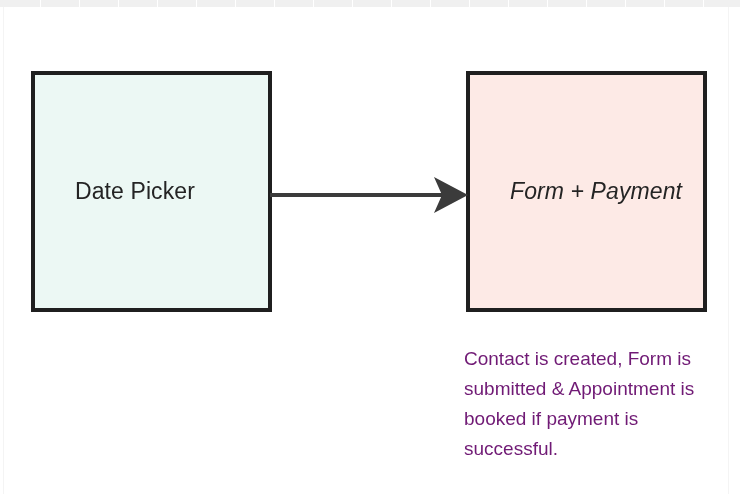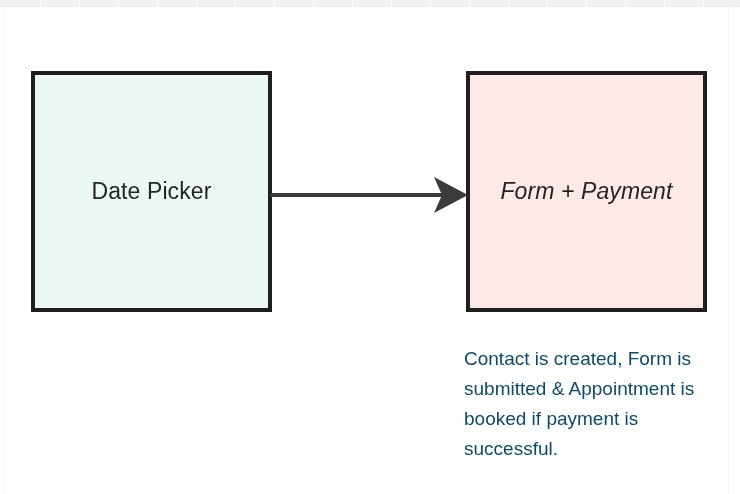--- a/index.html
+++ b/index.html
@@ -44,21 +44,22 @@
     background: #f4f4f4;
   }
 
   
   .node {
     position: absolute;
     box-sizing: border-box;
     border: 4px solid #8b5cf6;
     display: flex;
     align-items: center;
-    justify-content: center;
+    justify-content: flex-start;
+    padding-left: 40px;
   }
   .node-label {
     font-size: 23px;
     color: #242424;
     letter-spacing: 0.1px;
     white-space: nowrap;
   }
   #node-date-picker {
     left: 31px;
     top: 71px;
@@ -131,15 +132,15 @@
 
   <div class="node" id="node-form-payment" style="background: rgb(253, 234, 230); border-color: rgb(31, 31, 31);">
     <span class="node-label" style="color: rgb(36, 36, 36);">Form + Payment</span>
   </div>
 
   <svg id="edge" viewBox="0 0 220 60">
     <line x1="8" y1="30" x2="186" y2="30" stroke="#3b3b3b" stroke-width="4"></line>
     <path d="M 206 30 L 172 12 L 180 30 L 172 48 Z" fill="#3b3b3b"></path>
   </svg>
 
-  <div id="caption" style="color: #0c4a6e;">Contact is created, Form is submitted &amp; Appointment is booked if payment is successful.</div>
+  <div id="caption" style="color: #701a75;">Contact is created, Form is submitted &amp; Appointment is booked if payment is successful.</div>
 
 </div>
 
 </body></html>

